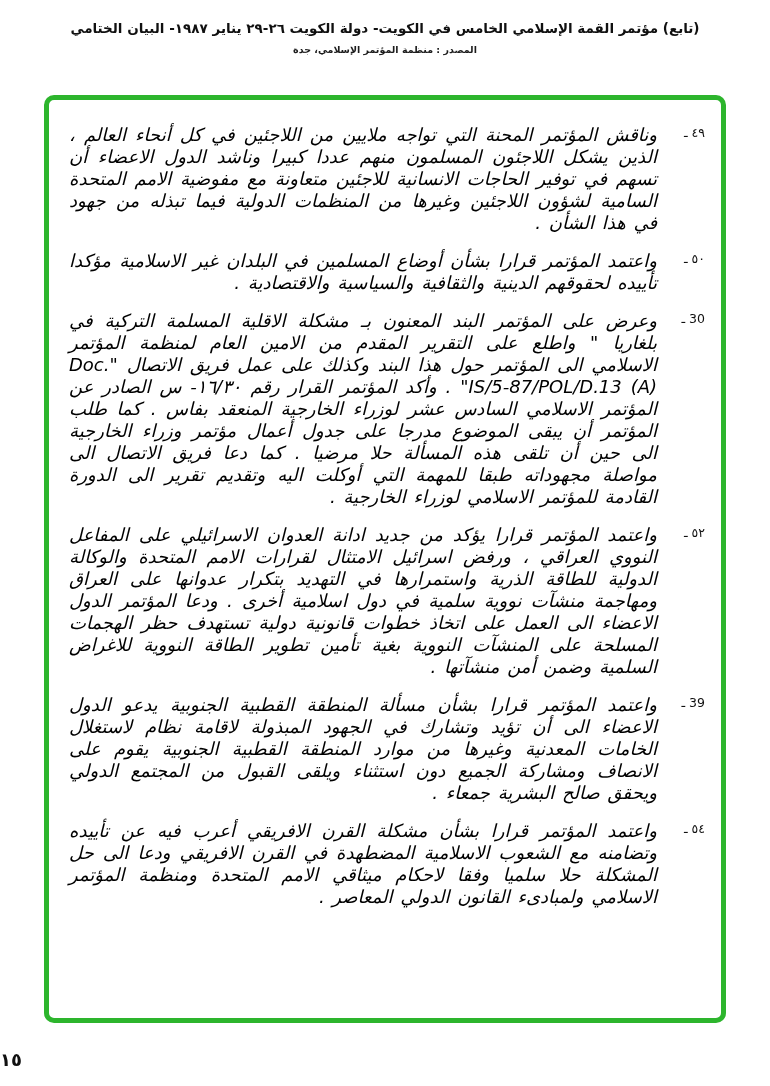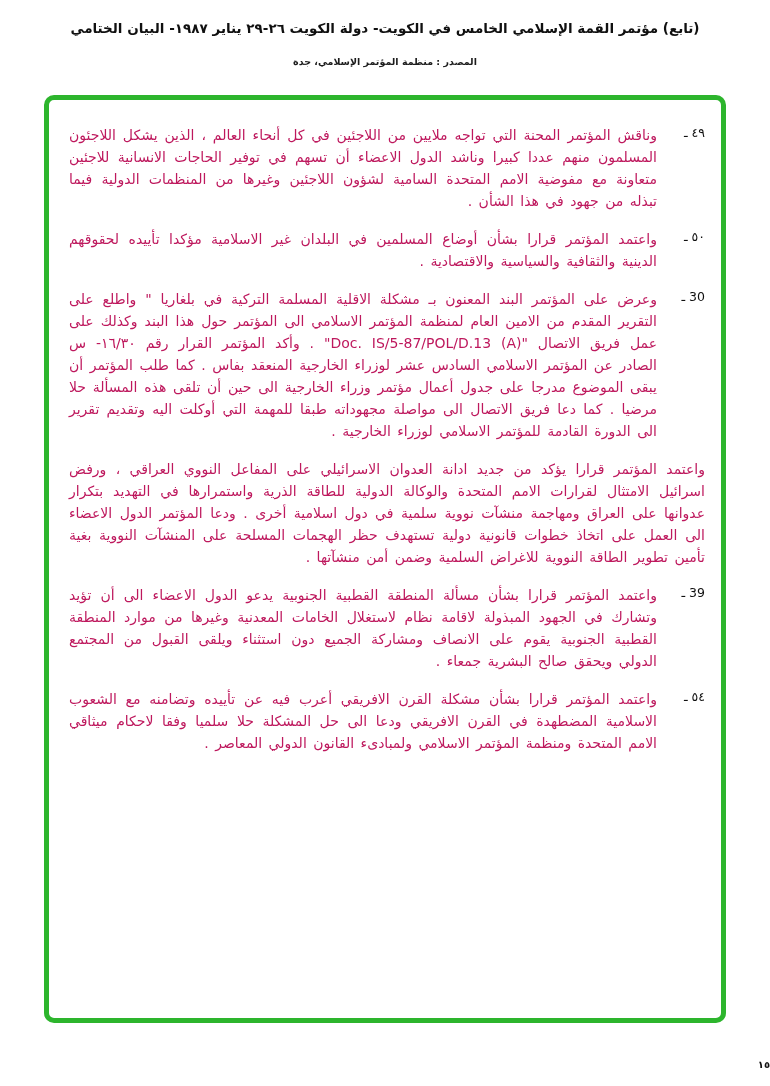--- a/index.html
+++ b/index.html
@@ -14,21 +14,21 @@
   }
   .doc-header{
     position:absolute;top:20px;left:0;right:0;
     text-align:center;direction:rtl;
   }
   .doc-title{
     font-size:13.5px;font-weight:bold;color:#101010;
     letter-spacing:0;
   }
   .doc-source{
-    margin-top:20px;font-size:9.5px;font-weight:bold;color:#1c1c1c;
+    margin-top:8px;font-size:9.5px;font-weight:bold;color:#1c1c1c;
   }
   .content-box{
     position:absolute;top:95px;left:44px;
     width:682px;height:928px;
     box-sizing:border-box;
     border:5px solid #2db52d;
     border-radius:10px;
     padding:24px 16px 8px 20px;
     direction:rtl;
     overflow:hidden;
@@ -38,28 +38,29 @@
     display:flex;direction:rtl;
     margin-bottom:16px;
   }
   .para-marker{
     flex:0 0 48px;
     font-size:12.5px;color:#101010;
     padding-top:1px;white-space:nowrap;text-align:right;
   }
   .para-text{
     flex:1;margin:0;
-    font-size:14px;line-height:22px;color:#be185d;
+    font-size:18px;line-height:22px;color:#000000;
     text-align:justify;
     word-spacing:2px;
+    font-style:italic;
   }
   .doc-footer{
     position:absolute;bottom:16px;left:0;right:0;
-    text-align:right;
-    font-size:10px;font-weight:bold;color:#101010;
+    text-align:left;
+    font-size:18px;font-weight:bold;color:#101010;
   }
 </style>
 </head>
 <body>
 
 <div class="page">
 
   <header class="doc-header">
     <div class="doc-title">(تابع) مؤتمر القمة الإسلامي الخامس في الكويت- دولة الكويت ٢٦-٢٩ يناير ١٩٨٧- البيان الختامي</div>
     <div class="doc-source">المصدر : منظمة المؤتمر الإسلامي، جدة</div>
@@ -76,20 +77,21 @@
       <span class="para-marker">٥٠ ـ</span>
       <p class="para-text">واعتمد المؤتمر قرارا بشأن أوضاع المسلمين في البلدان غير الاسلامية مؤكدا تأييده لحقوقهم الدينية والثقافية والسياسية والاقتصادية .</p>
     </div>
 
     <div class="para">
       <span class="para-marker">30 ـ</span>
       <p class="para-text">وعرض على المؤتمر البند المعنون بـ مشكلة الاقلية المسلمة التركية في بلغاريا " واطلع على التقرير المقدم من الامين العام لمنظمة المؤتمر الاسلامي الى المؤتمر حول هذا البند وكذلك على عمل فريق الاتصال "Doc. IS/5-87/POL/D.13 (A)" . وأكد المؤتمر القرار رقم ١٦/٣٠- س الصادر عن المؤتمر الاسلامي السادس عشر لوزراء الخارجية المنعقد بفاس . كما طلب المؤتمر أن يبقى الموضوع مدرجا على جدول أعمال مؤتمر وزراء الخارجية الى حين أن تلقى هذه المسألة حلا مرضيا . كما دعا فريق الاتصال الى مواصلة مجهوداته طبقا للمهمة التي أوكلت اليه وتقديم تقرير الى الدورة القادمة للمؤتمر الاسلامي لوزراء الخارجية .</p>
     </div>
 
     <div class="para">
+      <span class="para-marker">٥٢ ـ</span>
       <p class="para-text">واعتمد المؤتمر قرارا يؤكد من جديد ادانة العدوان الاسرائيلي على المفاعل النووي العراقي ، ورفض اسرائيل الامتثال لقرارات الامم المتحدة والوكالة الدولية للطاقة الذرية واستمرارها في التهديد بتكرار عدوانها على العراق ومهاجمة منشآت نووية سلمية في دول اسلامية أخرى . ودعا المؤتمر الدول الاعضاء الى العمل على اتخاذ خطوات قانونية دولية تستهدف حظر الهجمات المسلحة على المنشآت النووية بغية تأمين تطوير الطاقة النووية للاغراض السلمية وضمن أمن منشآتها .</p>
     </div>
 
     <div class="para">
       <span class="para-marker">39 ـ</span>
       <p class="para-text">واعتمد المؤتمر قرارا بشأن مسألة المنطقة القطبية الجنوبية يدعو الدول الاعضاء الى أن تؤيد وتشارك في الجهود المبذولة لاقامة نظام لاستغلال الخامات المعدنية وغيرها من موارد المنطقة القطبية الجنوبية يقوم على الانصاف ومشاركة الجميع دون استثناء ويلقى القبول من المجتمع الدولي ويحقق صالح البشرية جمعاء .</p>
     </div>
 
     <div class="para">
       <span class="para-marker">٥٤ ـ</span>

